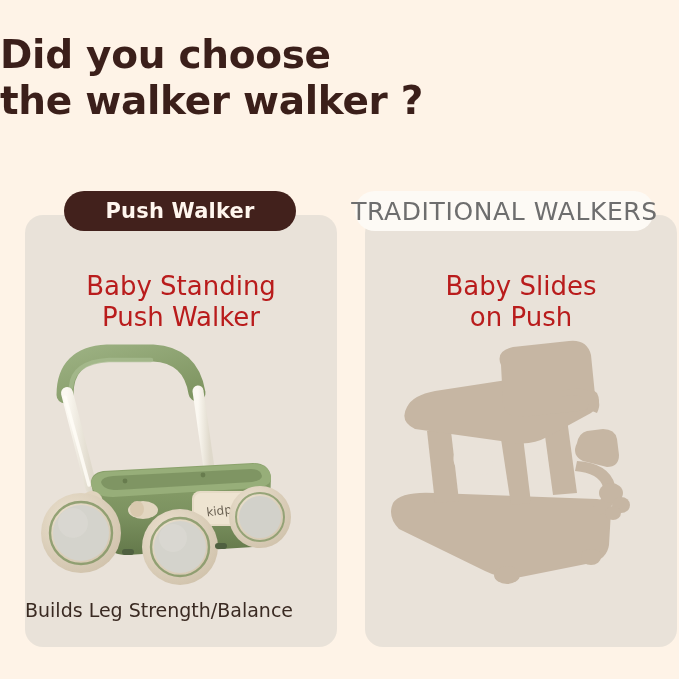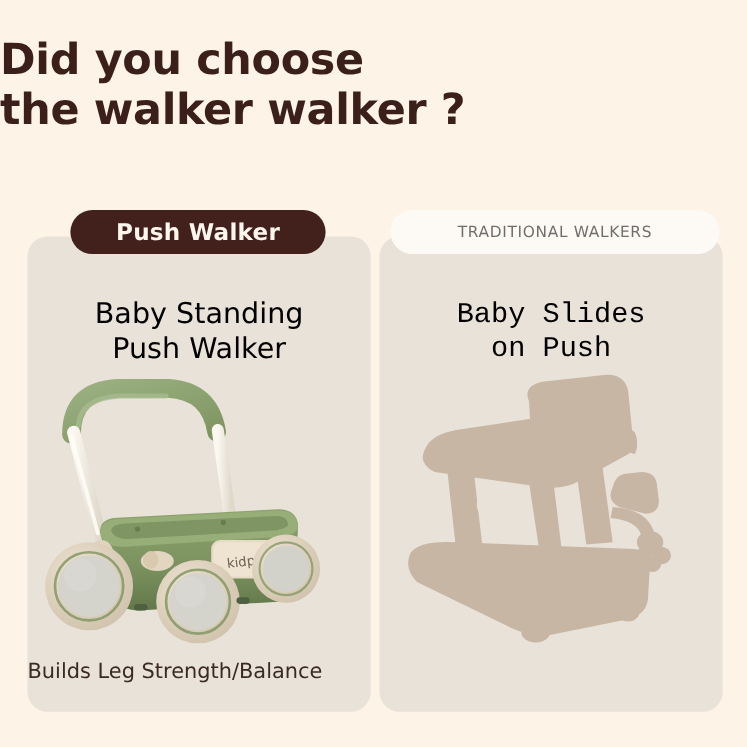--- a/index.html
+++ b/index.html
@@ -32,21 +32,21 @@
     width:629px;height:432px;
   }
   .card{
     position:absolute;
     top:0;
     width:312px;height:432px;
     background:#E9E2D9;
     border-radius:18px;
   }
   .card-left{left:0;}
-  .card-right{left:320px;font-family:Liberation Mono, monospace;}
+  .card-right{left:340px;}
 
   
   .badge{
     position:absolute;
     height:40px;
     border-radius:20px;
     display:flex;align-items:center;justify-content:center;
     box-sizing:border-box;
     white-space:nowrap;
   }
@@ -57,31 +57,31 @@
     color:#FFF6EE;
     font-size:21px;
     font-weight:700;
     letter-spacing:0.2px;
   }
   .badge-trad{
     left:355px;top:191px;
     width:299px;
     background:#FDFAF5;
     color:#6E6E6E;
-    font-size:14px;
+    font-size:25px;
     font-weight:400;
     letter-spacing:0.6px;
   }
 
   
   .card-head{
     position:absolute;
     left:0;right:0;top:56px;
     text-align:center;
-    color:#000000;
+    color:#b91c1c;
     font-size:26px;
     line-height:1.2;
     font-weight:400;
   }
   .card-head span{display:block;}
 
   
   .card-cap{
     position:absolute;
     left:0;right:0;bottom:26px;

